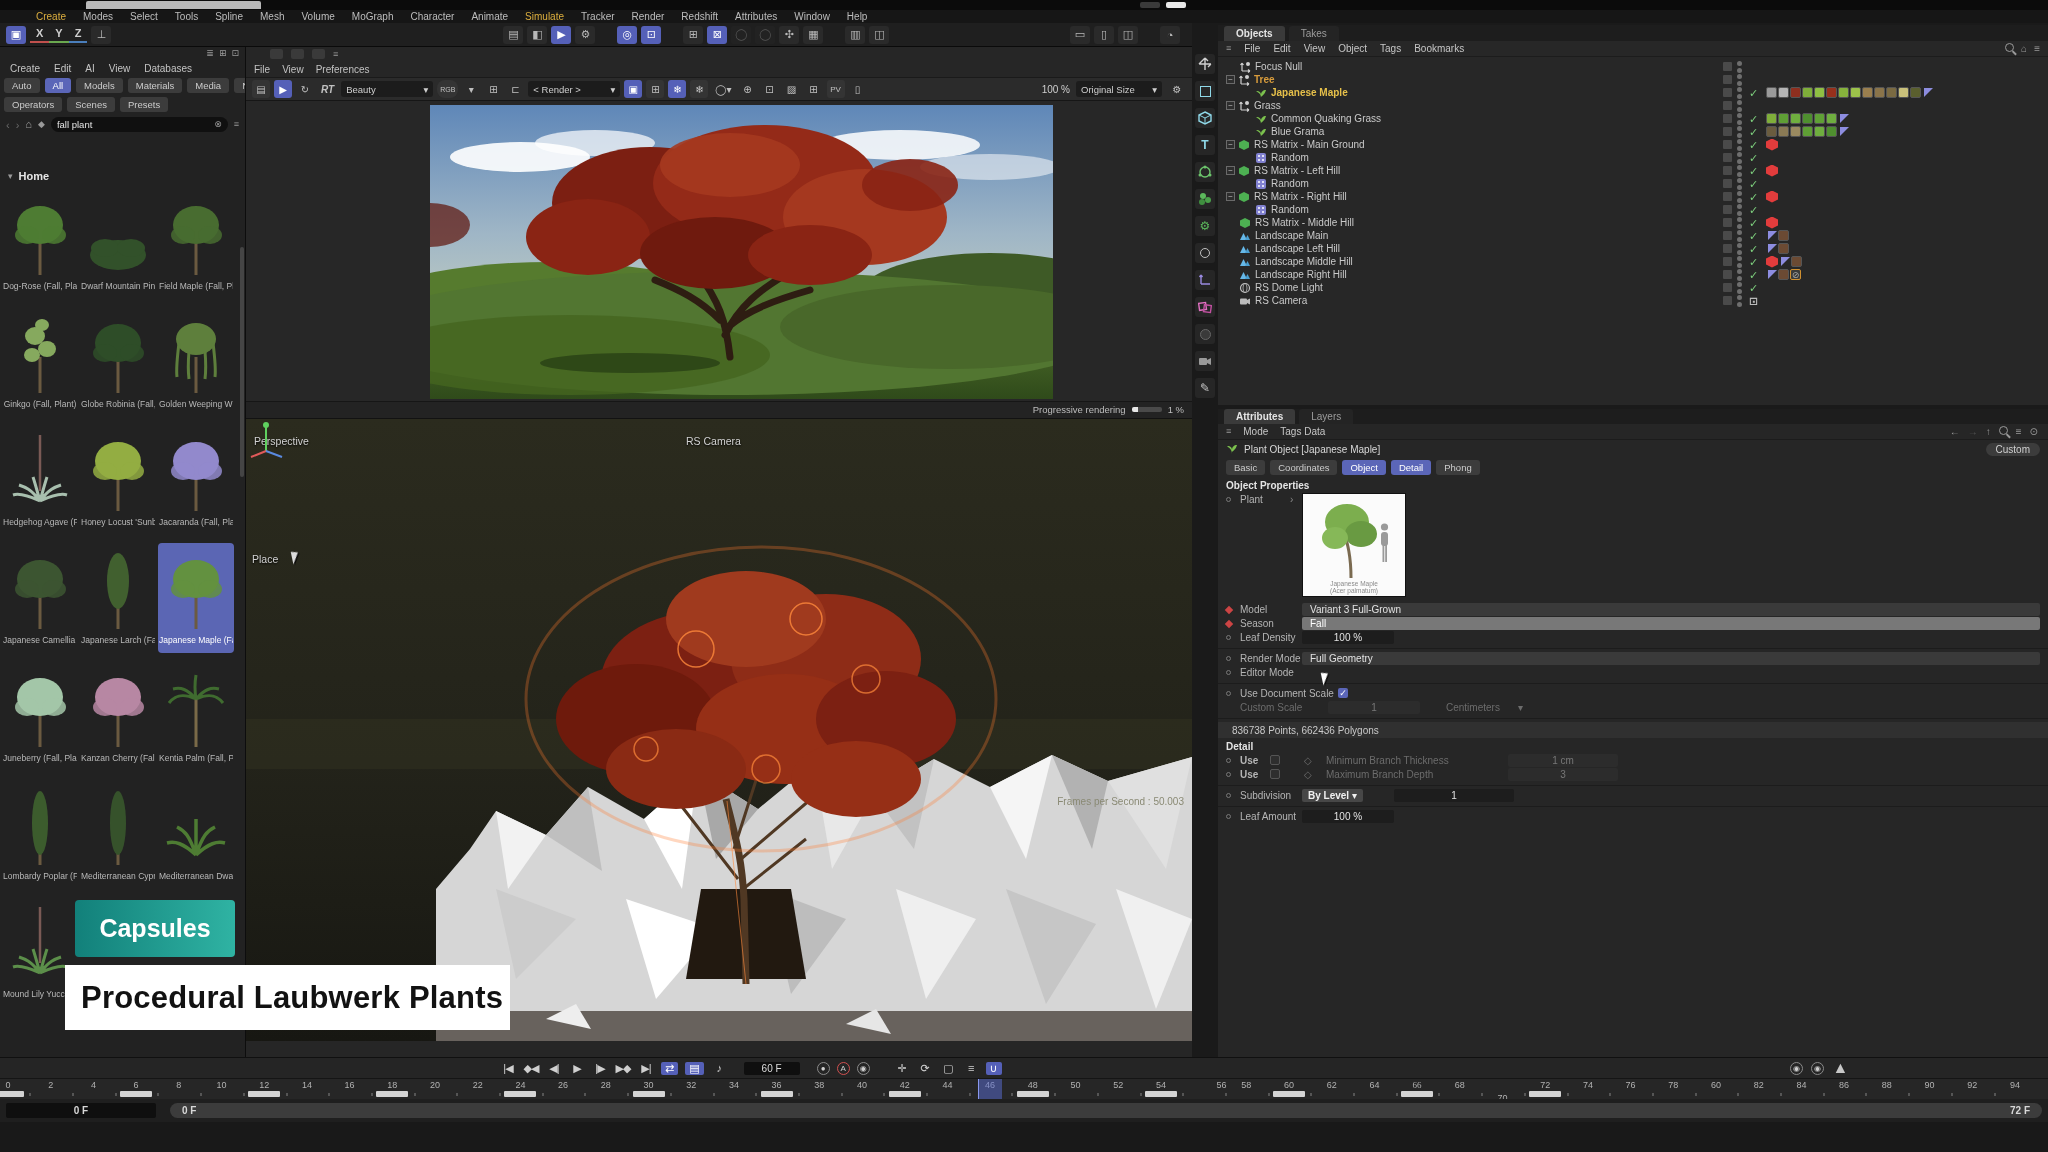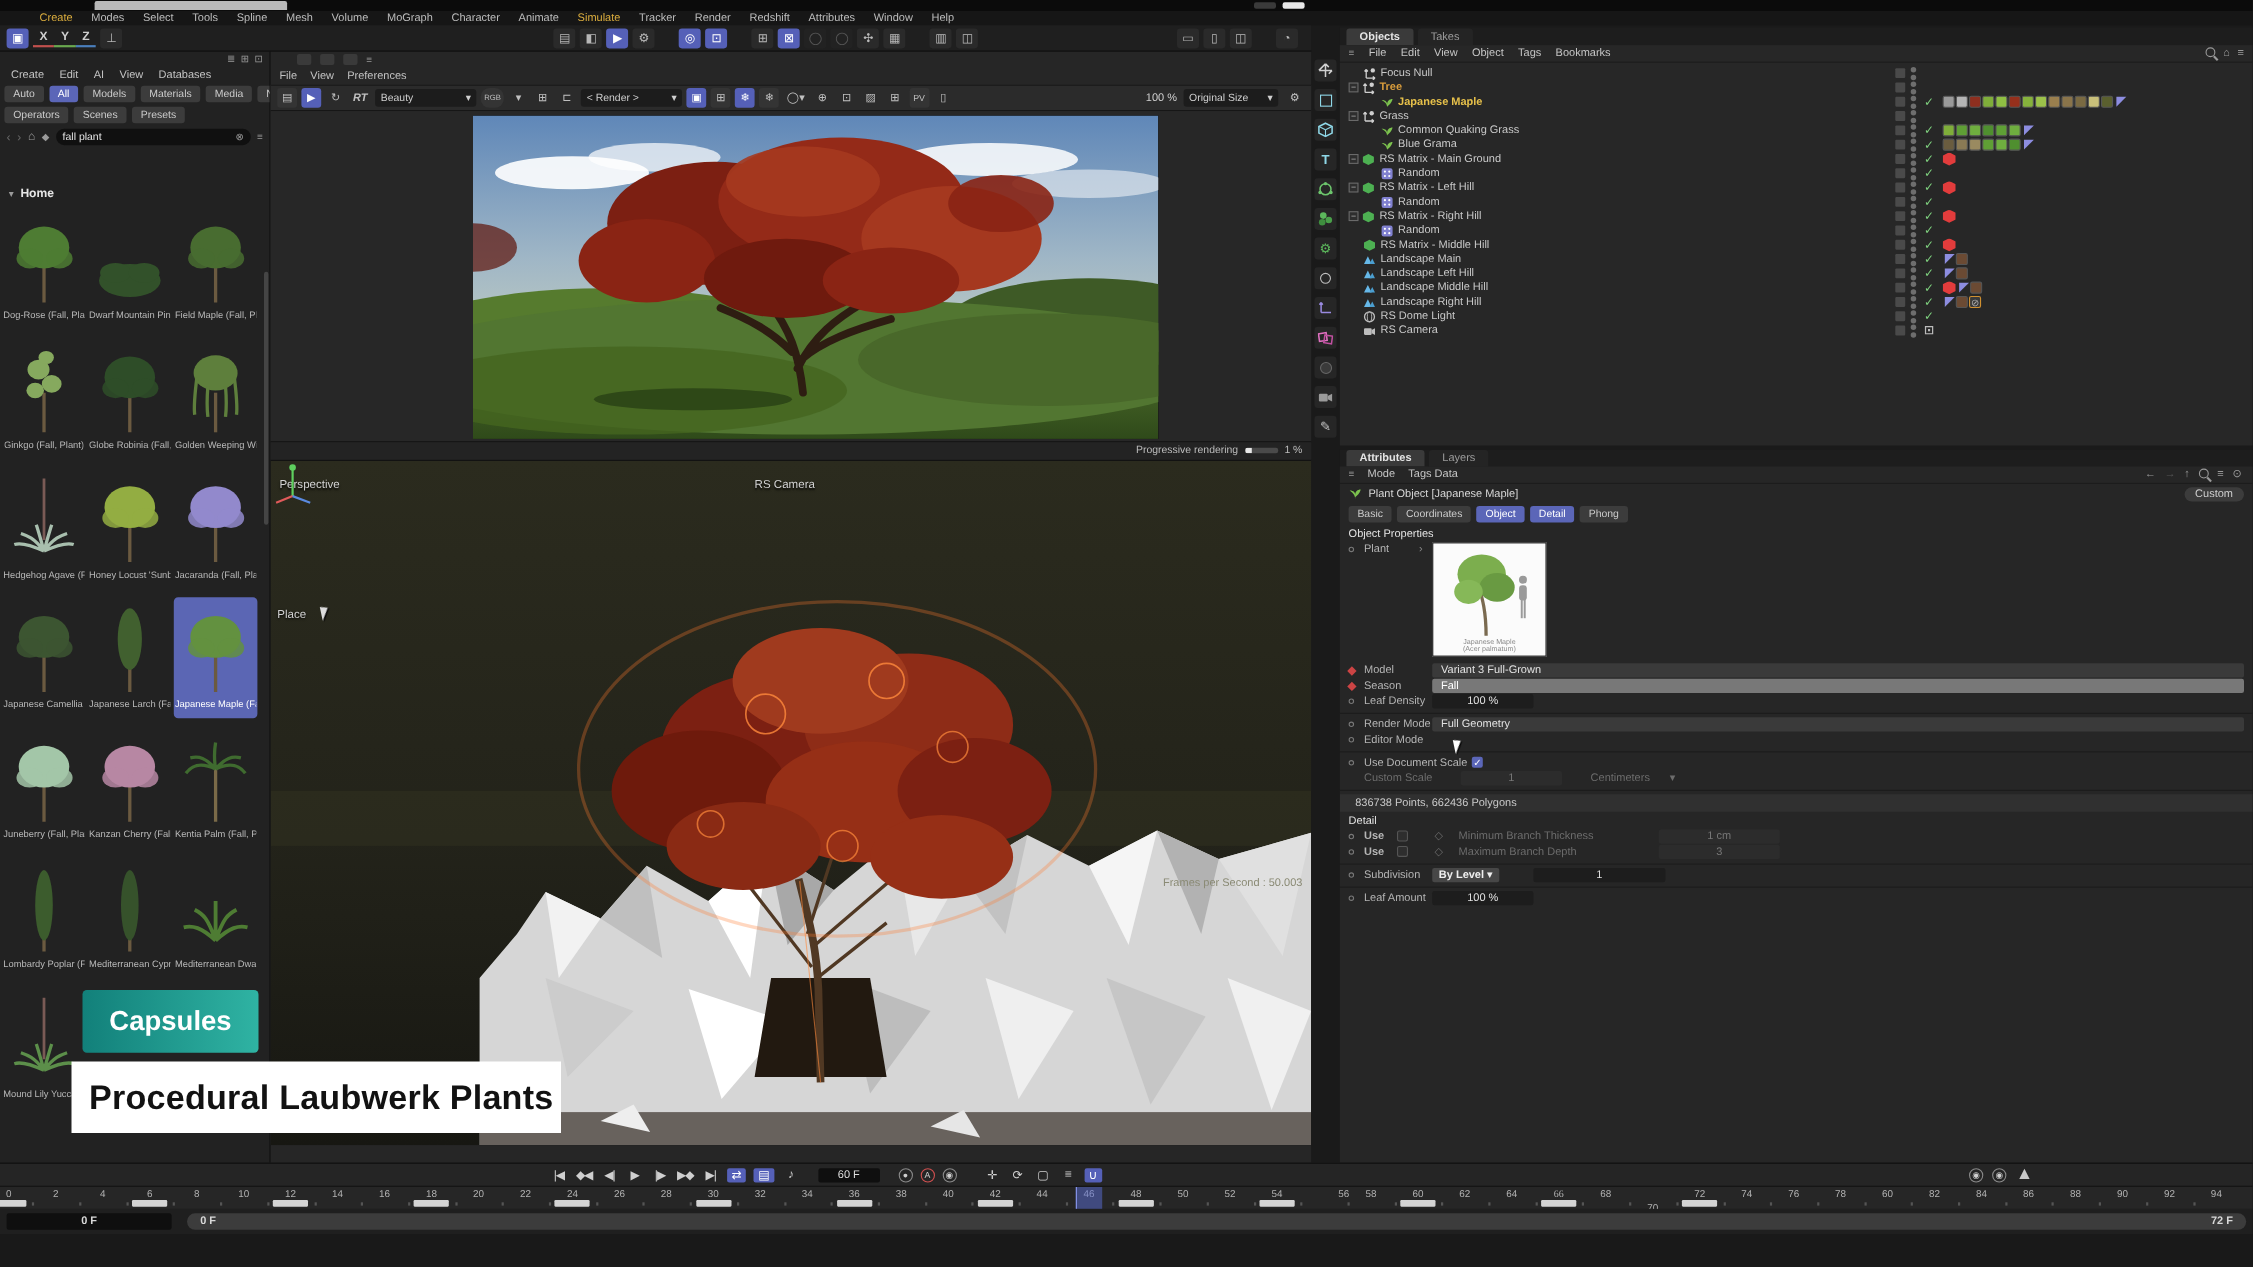--- a/index.html
+++ b/index.html
@@ -111,21 +111,21 @@
   .field { position:absolute; top:0; height:13px; background:#3a3a3a; border-radius:2px; color:#e2e2e2; padding:1px 0 0 8px; }
   .field.full { left:84px; right:8px; }
   .field.light { background:#787878; color:#fff; }
   .nfield { position:absolute; top:0; height:13px; background:#1d1d1d; border-radius:2px; color:#e2e2e2; text-align:center; padding-top:1px; }
   .nfield.dim { color:#777; background:#2c2c2c; }
   .cb { position:absolute; width:10px; height:10px; border-radius:2px; top:1px; }
   .cb.on { background:#5b66b8; color:#fff; font-size:9px; line-height:10px; text-align:center; }
   .cb.off { background:#2e2e2e; border:1px solid #555; }
   .sep { height:1px; background:#1c1c1c; margin:3px 0; }
   #stats-bar { background:#303030; height:16px; display:flex; align-items:center; padding-left:14px; color:#c9c9c9; }
-  .sec-h { font-weight:normal; color:#e4e4e4; padding:3px 16px 2px 8px; }
+  .sec-h { font-weight:bold; color:#e4e4e4; padding:3px 16px 2px 8px; }
   #plant-thumb { position:absolute; left:84px; top:0; width:104px; height:104px; background:#fbfbfb; border:1px solid #111; }
   #plant-thumb .cap { position:absolute; bottom:2px; width:100%; text-align:center; font-size:6.5px; color:#8a8a8a; line-height:7px; }
   .ddchip { position:absolute; top:0; height:13px; background:#474747; border-radius:2px; color:#f0f0f0; font-weight:bold; padding:1px 6px 0 6px; }
   .cursor-arrow { position:absolute; width:0; height:0; border-left:7px solid #fff; border-bottom:11px solid transparent; border-top:2px solid transparent; transform:rotate(-12deg); filter:drop-shadow(1px 1px 0 #000); }
 
   
   #playbar { left:0; top:1057px; width:2048px; height:21px; background:#252525; border-top:1px solid #101010; display:flex; align-items:center; }
   #play-center { display:flex; align-items:center; gap:7px; margin-left:500px; font-size:11px; color:#cfcfcf; }
   .pbtn { min-width:16px; text-align:center; letter-spacing:-1px; }
   .pchip { background:#5560b8; color:#fff; border-radius:2px; padding:0 4px; }

